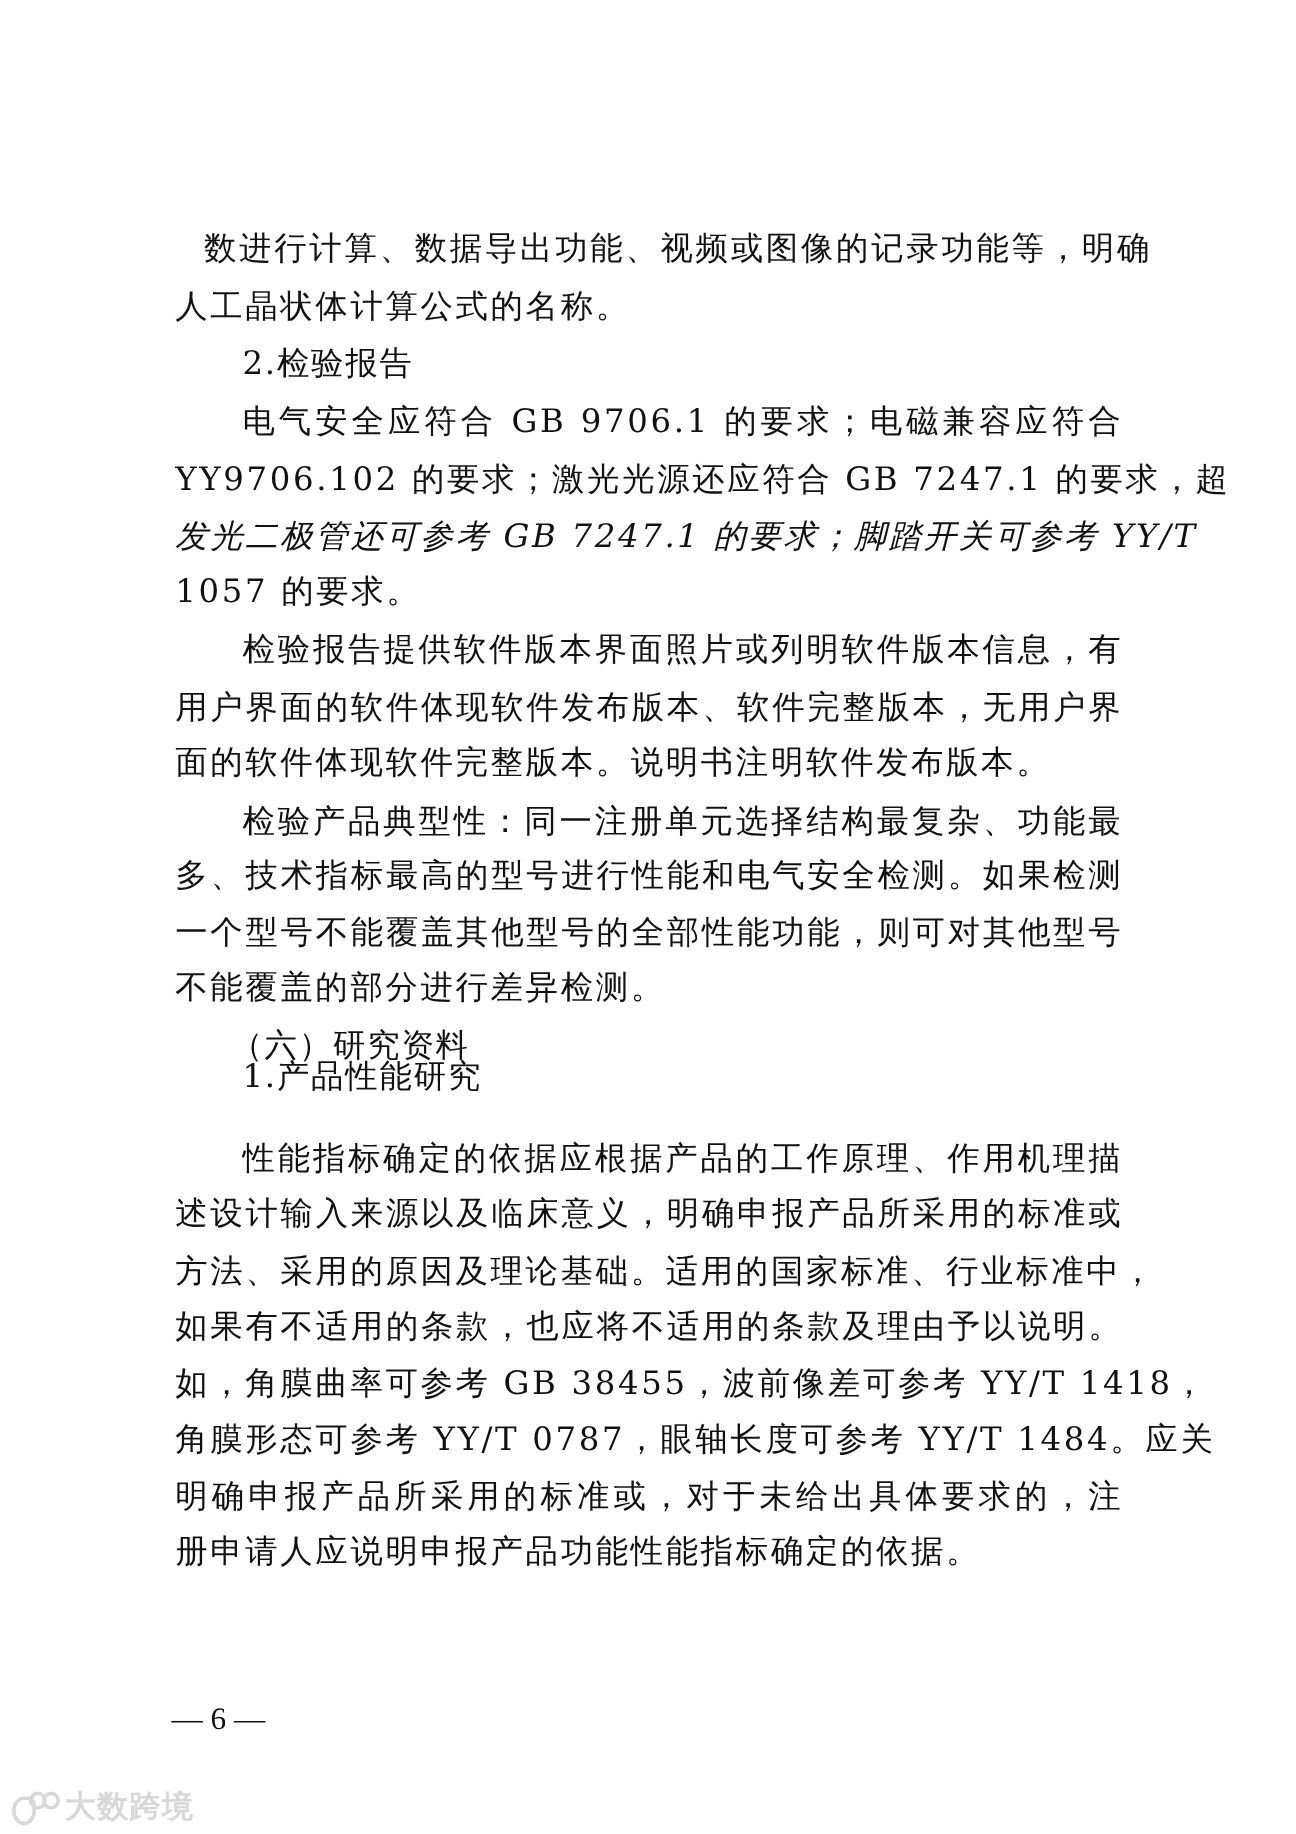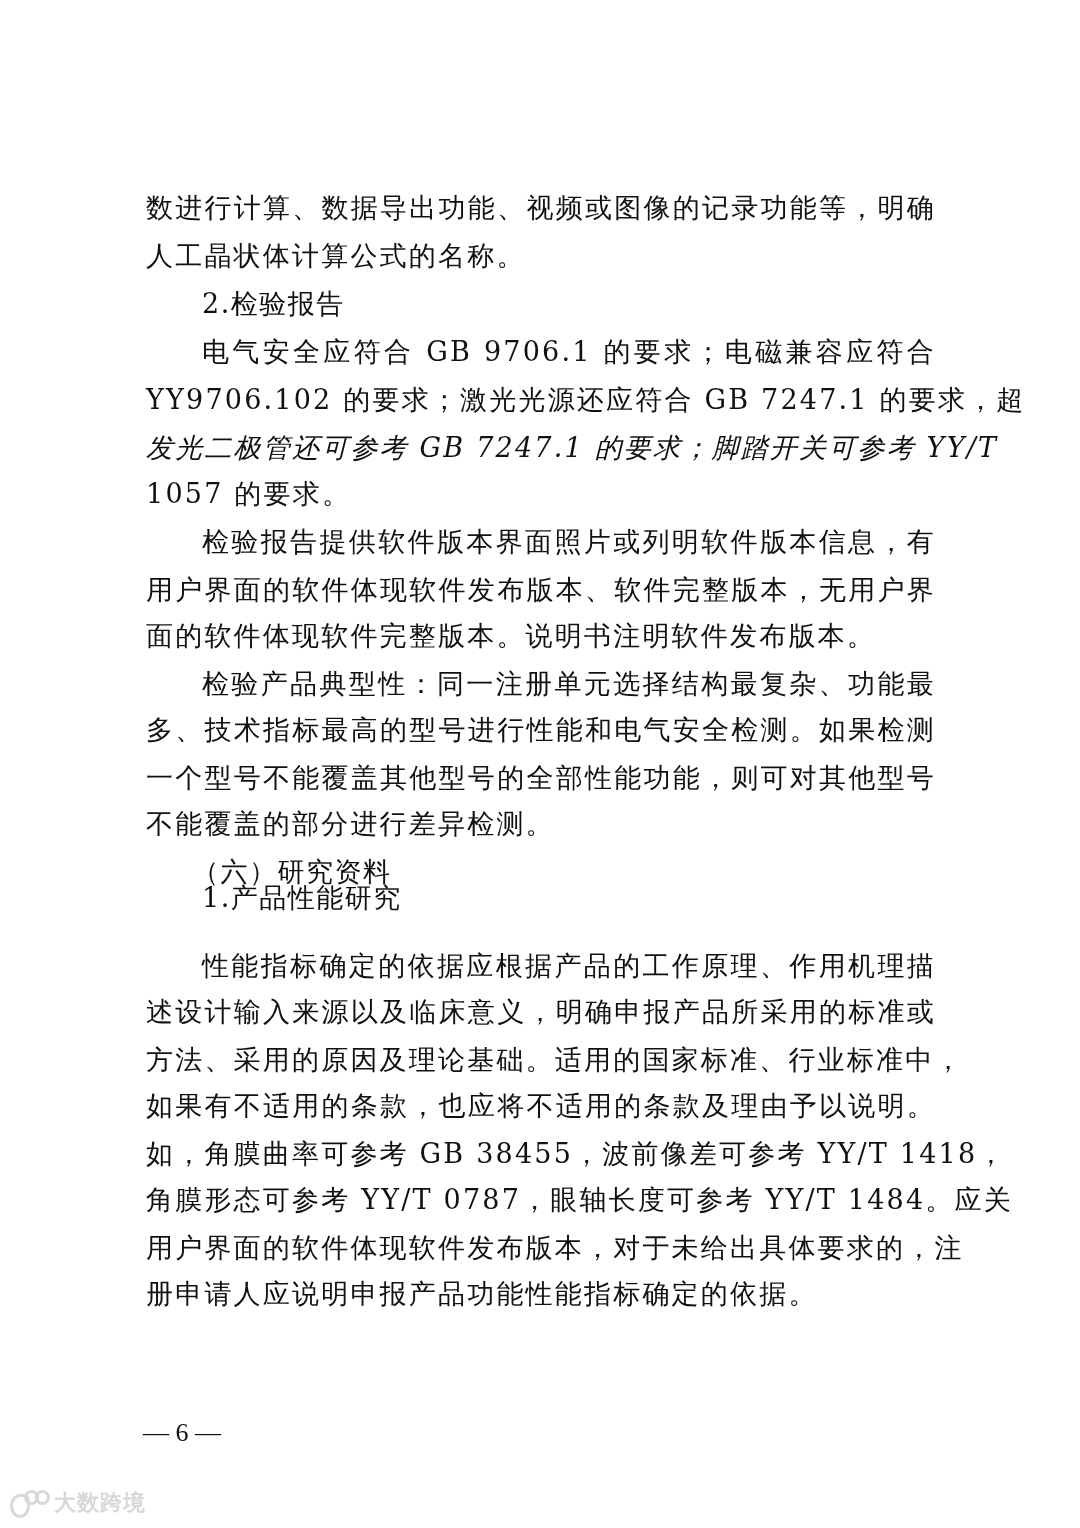--- a/index.html
+++ b/index.html
@@ -14,35 +14,35 @@
     letter-spacing: 2.2px;
   }
   .line.justify { text-align: justify; text-align-last: justify; }
   .line.indent { left: 202px; width: 734px; }
   .heading { letter-spacing: 1.5px; }
   .page-number {
     position: absolute; left: 143px; top: 1418px; font-size: 26px;
     font-family: "Liberation Serif", serif; color: #111;
   }
   .watermark {
-    position: absolute; left: 10px; top: 1488px; font-size: 22px; font-weight: bold;
+    position: absolute; left: 10px; top: 1488px; font-size: 26px; font-weight: bold;
     color: #d8d8d8; font-family: "DejaVu Sans", sans-serif; letter-spacing: 1px;
     display: flex; align-items: center; gap: 4px;
   }
   .wm-logo { width: 40px; height: 26px; position: relative; }
   .wm-logo span {
     position: absolute; border: 3px solid #d8d8d8; border-radius: 50%;
   }
 </style>
 </head>
 <body>
 
 <div class="page">
   <div id="lines">
-      <div class="line justify" style="top: 188px;">数进行计算、数据导出功能、视频或图像的记录功能等，明确</div>
+      <div class="line justify" style="top: 188px; margin-left: 24px;">数进行计算、数据导出功能、视频或图像的记录功能等，明确</div>
       <div class="line" style="top: 236px;">人工晶状体计算公式的名称。</div>
       <div class="line indent heading" style="top: 284px;">2.检验报告</div>
       <div class="line indent justify" style="top: 332px;">电气安全应符合 GB 9706.1 的要求；电磁兼容应符合</div>
       <div class="line justify" style="top: 380px;">YY9706.102 的要求；激光光源还应符合 GB 7247.1 的要求，超</div>
       <div class="line justify" style="top: 428px; font-style: italic;">发光二极管还可参考 GB 7247.1 的要求；脚踏开关可参考 YY/T</div>
       <div class="line" style="top: 474px;">1057 的要求。</div>
       <div class="line indent justify" style="top: 522px;">检验报告提供软件版本界面照片或列明软件版本信息，有</div>
       <div class="line justify" style="top: 570px;">用户界面的软件体现软件发布版本、软件完整版本，无用户界</div>
       <div class="line" style="top: 616px;">面的软件体现软件完整版本。说明书注明软件发布版本。</div>
       <div class="line indent justify" style="top: 664px; font-family: Liberation Serif, serif;">检验产品典型性：同一注册单元选择结构最复杂、功能最</div>
@@ -50,21 +50,21 @@
       <div class="line justify" style="top: 758px;">一个型号不能覆盖其他型号的全部性能功能，则可对其他型号</div>
       <div class="line" style="top: 804px;">不能覆盖的部分进行差异检测。</div>
       <div class="line indent heading" style="top: 852px; left: 192px;">（六）研究资料</div>
       <div class="line indent heading" style="top: 878px;">1.产品性能研究</div>
       <div class="line indent justify" style="top: 946px;">性能指标确定的依据应根据产品的工作原理、作用机理描</div>
       <div class="line justify" style="top: 992px;">述设计输入来源以及临床意义，明确申报产品所采用的标准或</div>
       <div class="line justify" style="top: 1040px;">方法、采用的原因及理论基础。适用的国家标准、行业标准中，</div>
       <div class="line justify" style="top: 1086px;">如果有不适用的条款，也应将不适用的条款及理由予以说明。</div>
       <div class="line justify" style="top: 1134px;">如，角膜曲率可参考 GB 38455，波前像差可参考 YY/T 1418，</div>
       <div class="line justify" style="top: 1180px;">角膜形态可参考 YY/T 0787，眼轴长度可参考 YY/T 1484。应关</div>
-      <div class="line justify" style="top: 1228px;">用户界面的软件体现软件发布版本，对于未给出具体要求的，注</div>
+      <div class="line justify" style="top: 1228px;">明确申报产品所采用的标准或，对于未给出具体要求的，注</div>
       <div class="line" style="top: 1274px;">册申请人应说明申报产品功能性能指标确定的依据。</div>
     </div>
 
   <div class="page-number">— 6 —</div>
 
   <div class="watermark">
     <div class="wm-logo">
       <span style="left:0;top:4px;width:14px;height:18px;border-radius:50% 30% 50% 50%;"></span>
       <span style="left:14px;top:0;width:9px;height:9px;"></span>
       <span style="left:25px;top:0;width:9px;height:9px;"></span>

